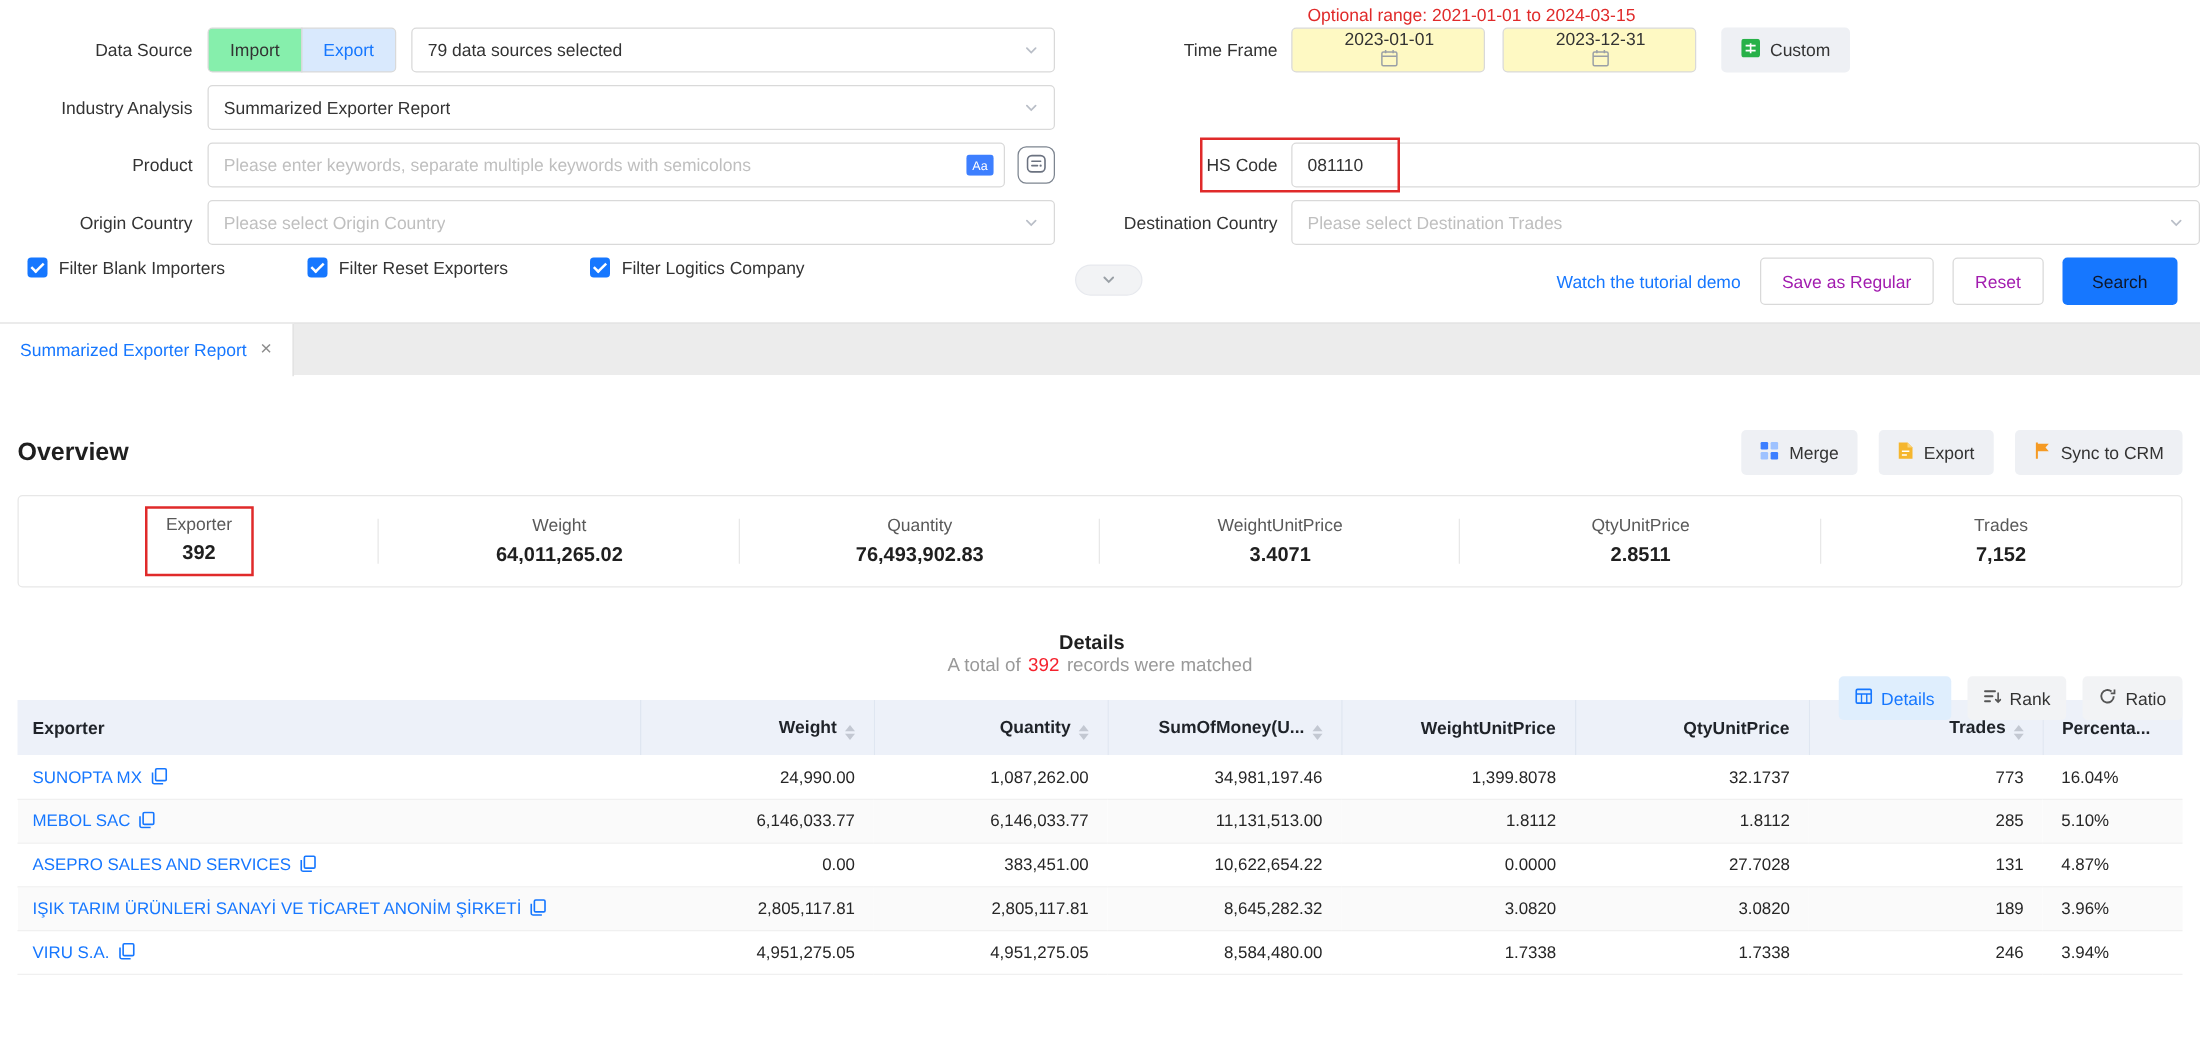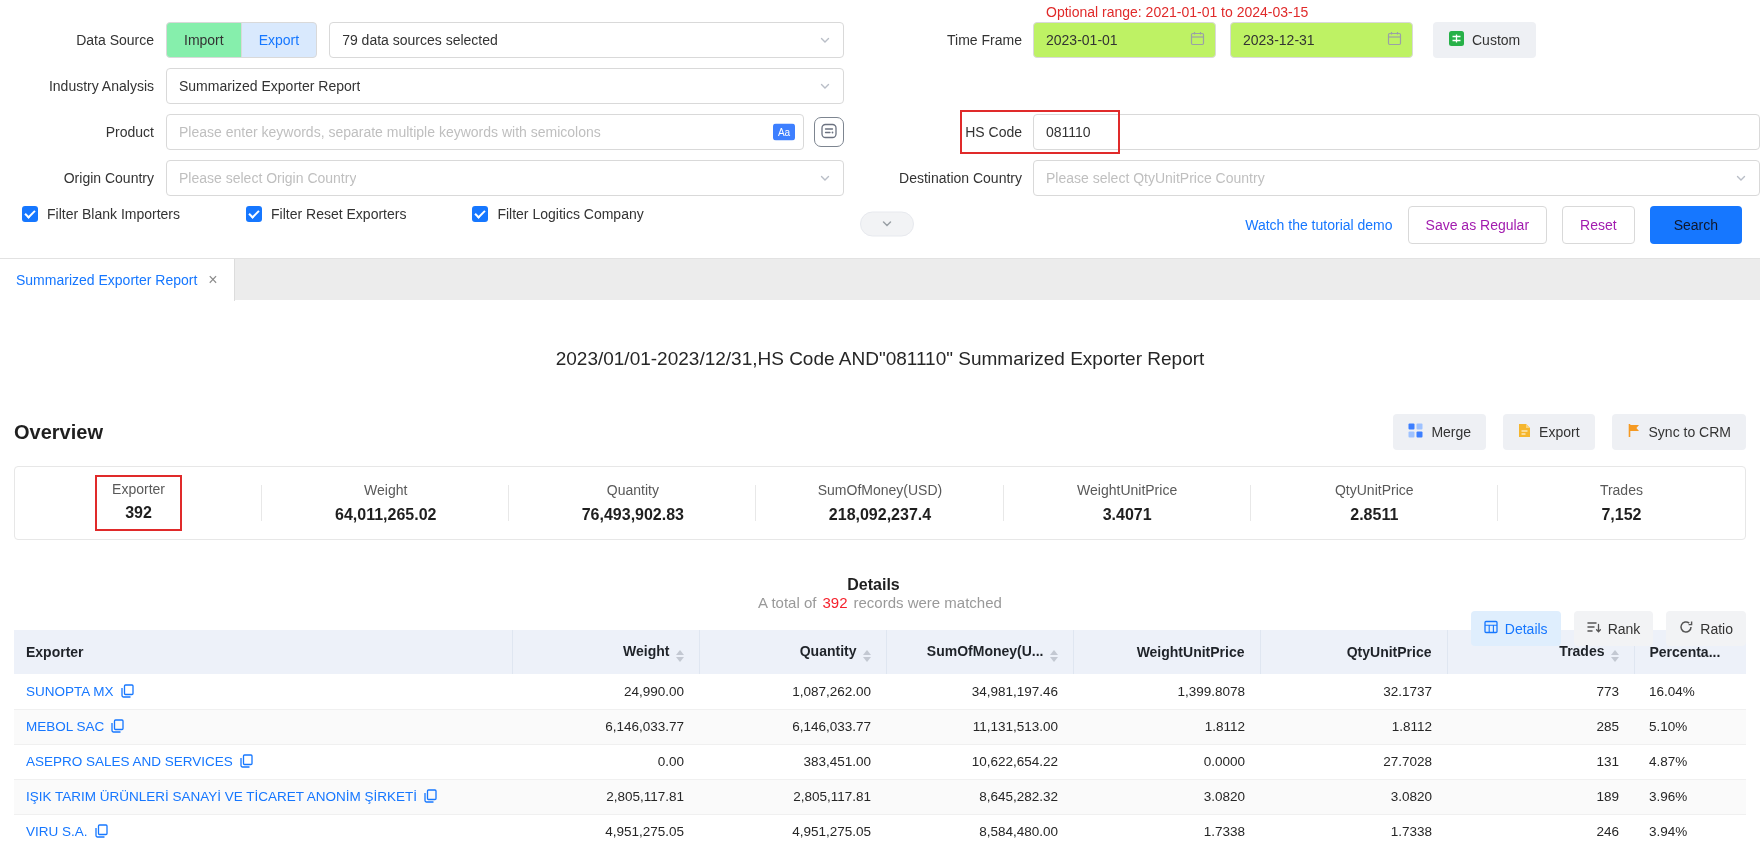--- a/index.html
+++ b/index.html
@@ -31,23 +31,23 @@
 
   .select { display:flex; align-items:center; justify-content:space-between;
             padding:0 12px; height:36px; border:1px solid #d9d9d9; border-radius:4px;
             background:#fff; cursor:pointer; min-width:0; }
   .select .chev { flex:none; margin-left:8px; display:flex; }
   .sources-select { flex:1; margin-left:12px; }
   .grow { flex:1; }
   .placeholder { color:#bfbfbf; overflow:hidden; white-space:nowrap; text-overflow:ellipsis; }
   .value-text { color:#333; overflow:hidden; white-space:nowrap; text-overflow:ellipsis;text-align:center; }
 
-  .date-input { width:183px; height:36px; border:1px solid #d9d9d9; border-radius:4px;
+  .date-input { width:155px; height:36px; border:1px solid #d9d9d9; border-radius:4px;
                 display:flex; align-items:center; justify-content:space-between;
-                padding:0 10px 0 12px; margin-right:14px; cursor:pointer; background:#bef264; }
+                padding:0 10px 0 12px; margin-right:14px; cursor:pointer; background:#fef9c3;flex-direction:column; }
   .custom-btn { height:36px; margin-left:6px; padding:0 16px; background:#eef0f4; border:none;
                 border-radius:4px; display:flex; align-items:center; gap:8px; font-size:14px;
                 color:#333; cursor:pointer; }
 
   .input-wrap { position:relative; flex:1; min-width:0; }
   .text-input { width:100%; height:36px; border:1px solid #d9d9d9; border-radius:4px;
                 padding:0 42px 0 12px; font-size:14px; color:#333; outline:none; }
   .text-input::placeholder { color:#bfbfbf; }
   .hs-input { padding-right:12px; }
   .inside-icon { position:absolute; right:9px; top:50%; transform:translateY(-50%); display:flex; }
@@ -246,21 +246,21 @@
               <svg width="12" height="12" viewBox="0 0 12 12">
                 <path d="M2.5 4.5L6 8l3.5-3.5" fill="none" stroke="#b9bec7" stroke-width="1.4" stroke-linecap="round"></path>
               </svg>
             </span>
         </div>
       </div>
     </div>
     <div class="rgroup">
       <div class="rlabel">Destination Country</div>
       <div class="select grow">
-        <span class="placeholder">Please select QtyUnitPrice Country</span>
+        <span class="placeholder">Please select Destination Trades</span>
         <span class="chev">
             <svg width="12" height="12" viewBox="0 0 12 12">
               <path d="M2.5 4.5L6 8l3.5-3.5" fill="none" stroke="#b9bec7" stroke-width="1.4" stroke-linecap="round"></path>
             </svg>
           </span>
       </div>
     </div>
   </div>
 
   <div class="checkbox-row">
@@ -292,21 +292,20 @@
 
 <div class="tabbar">
   <div class="tab">
     <span>Summarized Exporter Report</span>
     <span class="tab-close">×</span>
   </div>
 </div>
 
 <div class="content">
 
-  <div class="report-title">2023/01/01-2023/12/31,HS Code AND"081110" Summarized Exporter Report</div>
 
   <div class="section-header">
     <div class="overview-heading">Overview</div>
     <div class="header-actions">
       <button class="gray-btn">
         <span><svg width="15" height="15" viewBox="0 0 15 15">
               <rect x="0.5" y="0.5" width="6" height="6" rx="1" fill="#3d7fff"></rect>
               <rect x="8.5" y="0.5" width="6" height="6" rx="1" fill="#9ec2ff"></rect>
               <rect x="0.5" y="8.5" width="6" height="6" rx="1" fill="#9ec2ff"></rect>
               <rect x="8.5" y="8.5" width="6" height="6" rx="1" fill="#3d7fff"></rect>
@@ -338,24 +337,20 @@
         <div class="stat-value">392</div>
       </div>
     </div>
     <div class="stat">
       <div class="stat-label">Weight</div>
       <div class="stat-value">64,011,265.02</div>
     </div>
     <div class="stat">
       <div class="stat-label">Quantity</div>
       <div class="stat-value">76,493,902.83</div>
-    </div>
-    <div class="stat">
-      <div class="stat-label">SumOfMoney(USD)</div>
-      <div class="stat-value">218,092,237.4</div>
     </div>
     <div class="stat">
       <div class="stat-label">WeightUnitPrice</div>
       <div class="stat-value">3.4071</div>
     </div>
     <div class="stat">
       <div class="stat-label">QtyUnitPrice</div>
       <div class="stat-value">2.8511</div>
     </div>
     <div class="stat">

